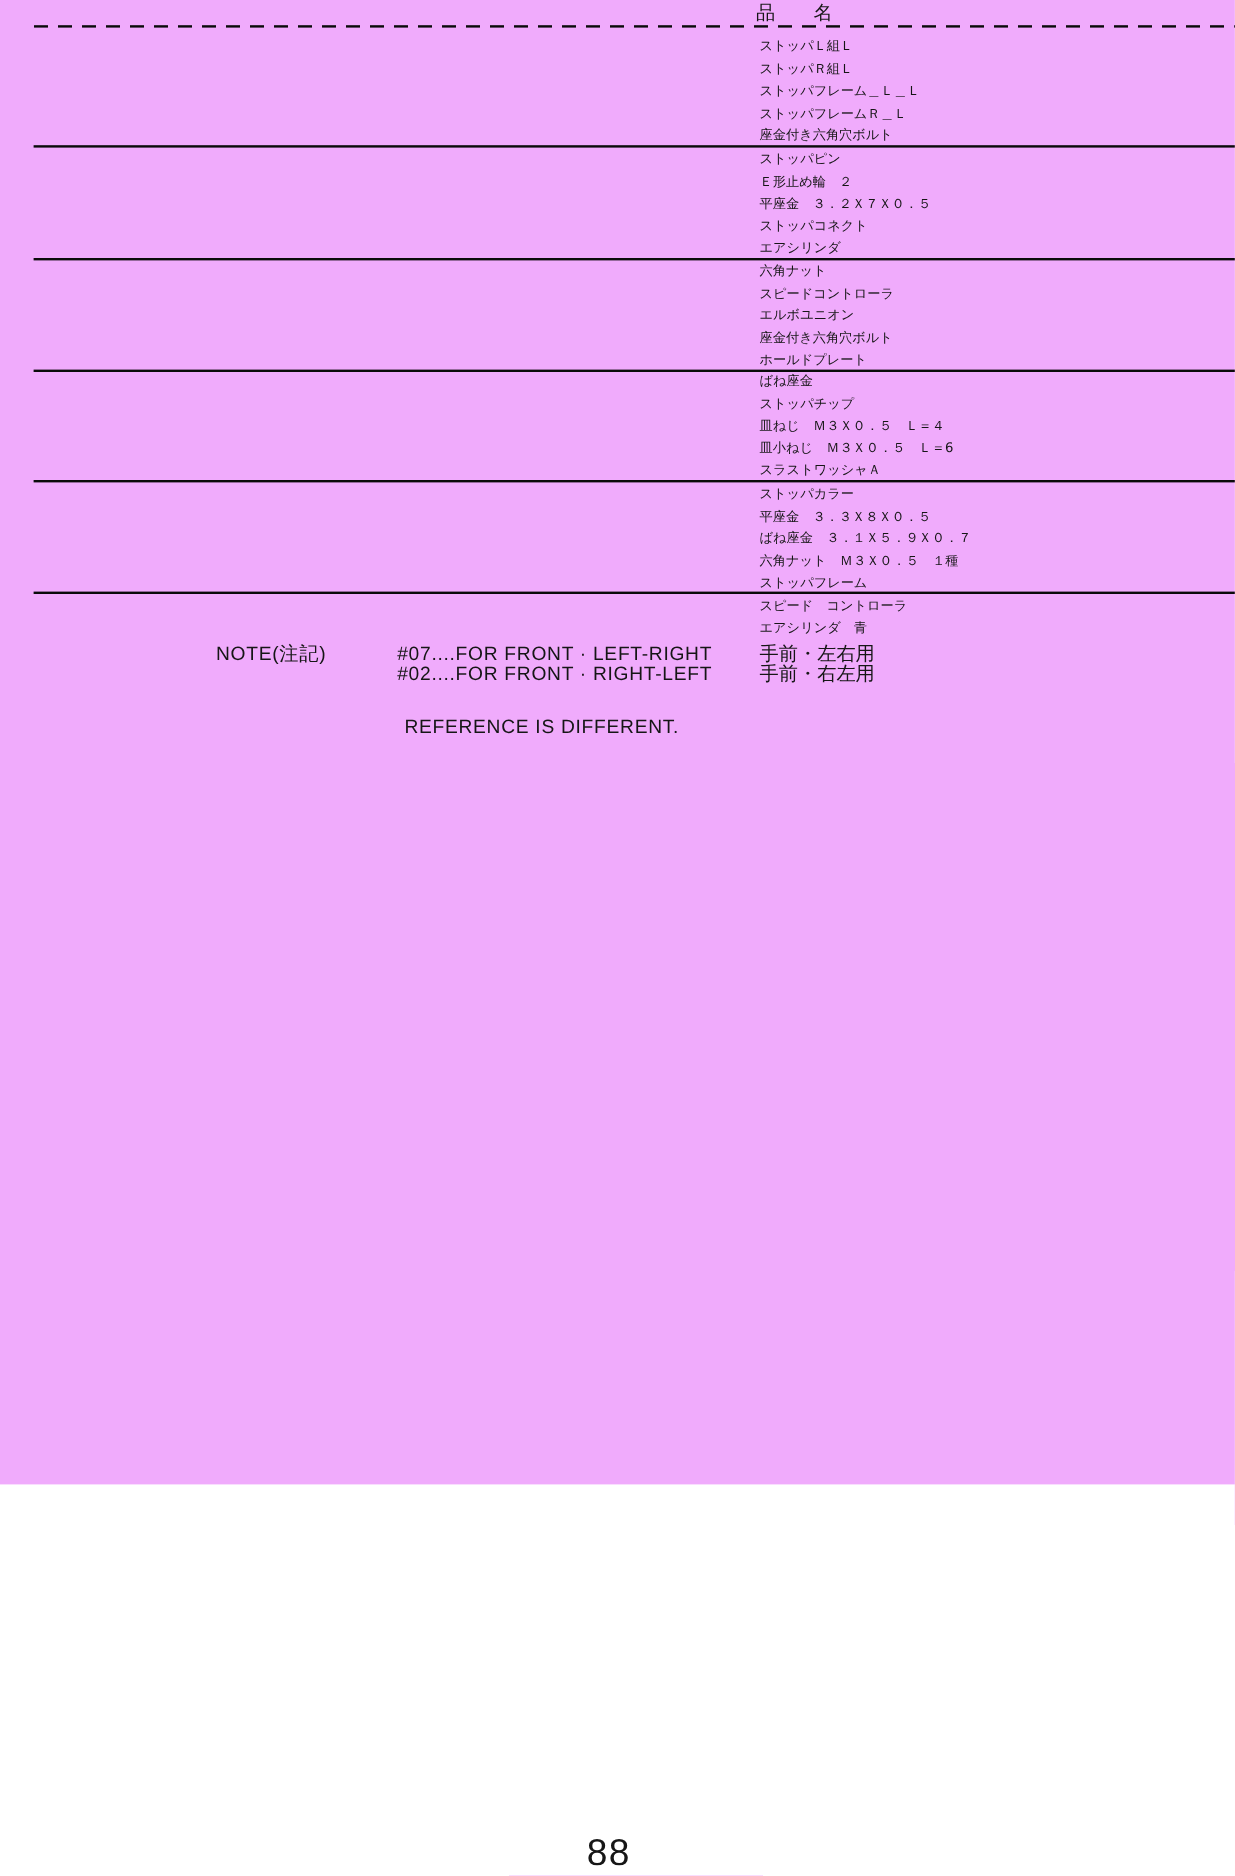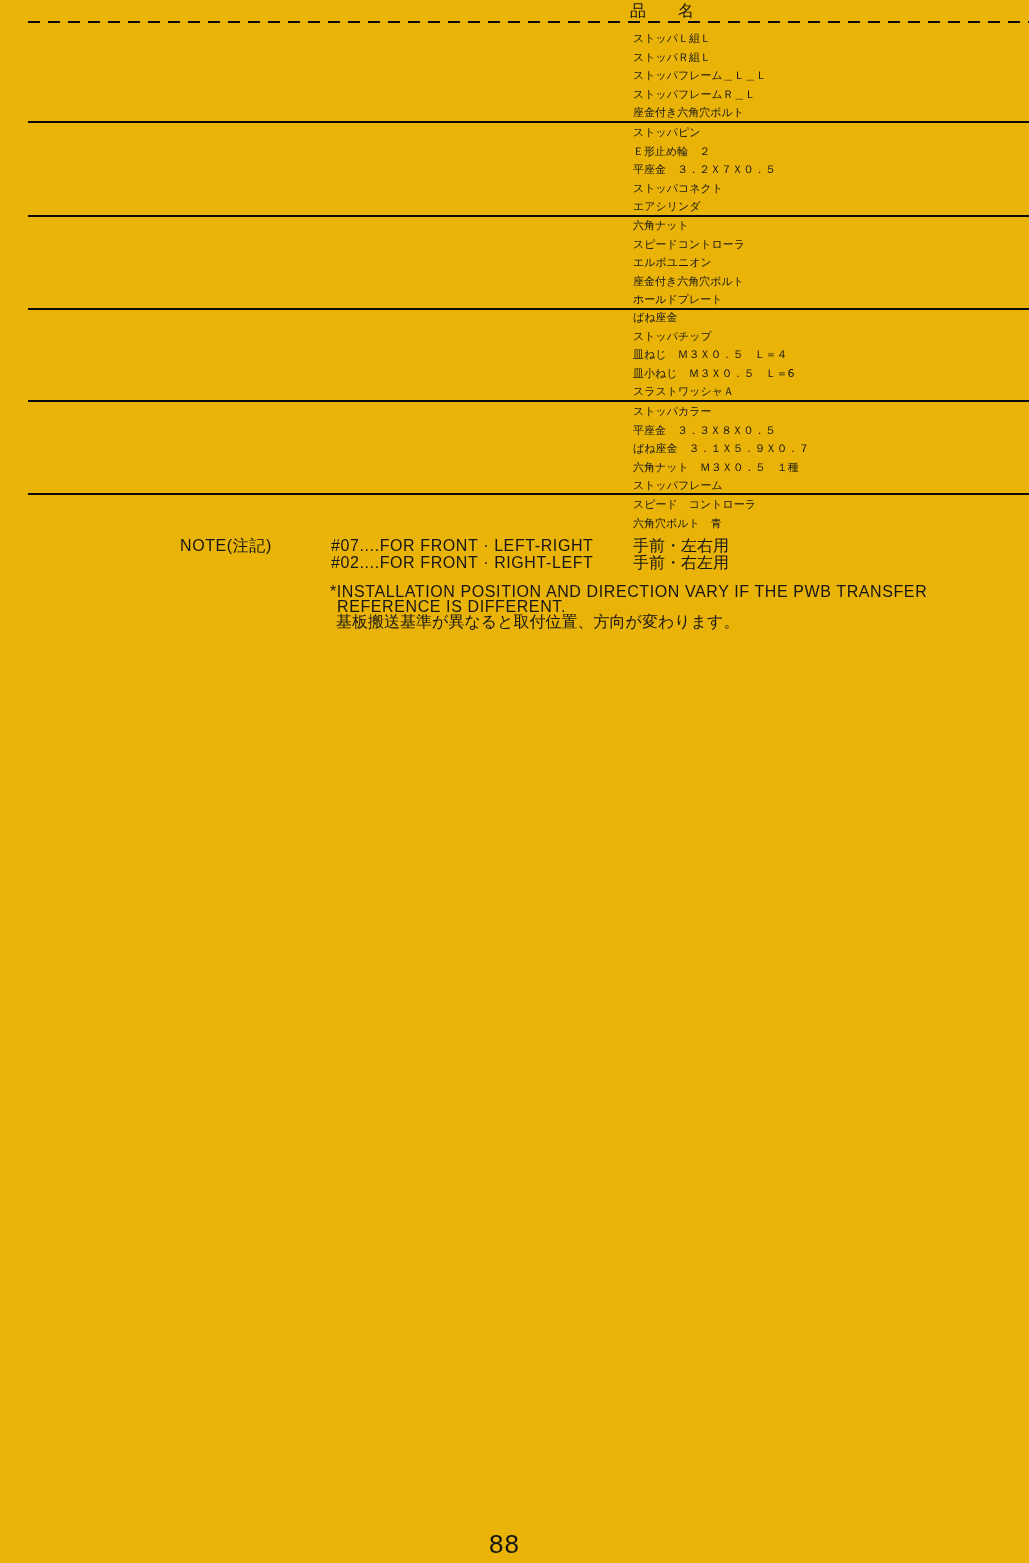--- a/index.html
+++ b/index.html
@@ -4,21 +4,21 @@
 <style>
   html,body{margin:0;padding:0;}
   body{
     width:1029px;height:1563px;
     background:#ffffff;
     position:relative;
     font-family:"DejaVu Sans","Liberation Sans",sans-serif;
     color:#161616;
     overflow:hidden;
   }
-  .page{position:absolute;left:0;top:0;width:1029px;height:1563px;background:#eab308;}
+  .page{position:absolute;left:0;top:0;width:1029px;height:1237px;background:#f0abfc;}
   .hdr{
     position:absolute;left:630px;top:1px;
     font-size:16px;line-height:19px;white-space:pre;
   }
   .dashed{
     position:absolute;left:28px;right:0;top:21px;height:2px;
     background:repeating-linear-gradient(90deg,#0a0a0a 0,#0a0a0a 12px,transparent 12px,transparent 20px);
   }
   .rule{
     position:absolute;left:28px;right:0;height:0;
@@ -31,21 +31,21 @@
   .ntxt{
     position:absolute;font-size:16px;line-height:17px;white-space:pre;font-family:Liberation Serif, serif;
   }
   .lat{
     font-family:"Liberation Sans",sans-serif;
     letter-spacing:0.6px;
   }
   .pagenum{
     position:absolute;left:489px;top:1531px;
     font-family:"Liberation Sans",sans-serif;
-    font-size:26px;line-height:26px;letter-spacing:1px;
+    font-size:31px;line-height:26px;letter-spacing:1px;
   }
 </style>
 </head>
 <body>
 
 <div class="page">
 
   <div class="hdr">品　　名</div>
   <div class="dashed"></div>
 
@@ -79,27 +79,25 @@
   <div class="cell" style="top:364.5px">皿小ねじ　Ｍ３Ｘ０．５　Ｌ＝6</div>
   <div class="cell" style="top:383px">スラストワッシャＡ</div>
 
   <div class="cell" style="top:403px">ストッパカラー</div>
   <div class="cell" style="top:421.5px">平座金　３．３Ｘ８Ｘ０．５</div>
   <div class="cell" style="top:440px">ばね座金　３．１Ｘ５．９Ｘ０．７</div>
   <div class="cell" style="top:458.5px">六角ナット　Ｍ３Ｘ０．５　１種</div>
   <div class="cell" style="top:477px">ストッパフレーム</div>
 
   <div class="cell" style="top:496px">スピード　コントローラ</div>
-  <div class="cell" style="top:514.5px">六角穴ボルト　青</div>
+  <div class="cell" style="top:514.5px">エアシリンダ　青</div>
 
   <div class="ntxt lat" style="left:180px;top:537px">NOTE(注記)</div>
   <div class="ntxt lat" style="left:331px;top:537px">#07....FOR FRONT · LEFT-RIGHT</div>
   <div class="ntxt" style="left:633px;top:537px">手前・左右用</div>
   <div class="ntxt lat" style="left:331px;top:554px">#02....FOR FRONT · RIGHT-LEFT</div>
   <div class="ntxt" style="left:633px;top:554px">手前・右左用</div>
 
-  <div class="ntxt lat" style="left:330px;top:583px">*INSTALLATION POSITION AND DIRECTION VARY IF THE PWB TRANSFER</div>
   <div class="ntxt lat" style="left:337px;top:598px">REFERENCE IS DIFFERENT.</div>
-  <div class="ntxt" style="left:336px;top:613px">基板搬送基準が異なると取付位置、方向が変わります。</div>
 
   <div class="pagenum">88</div>
 
 </div>
 
 </body></html>

